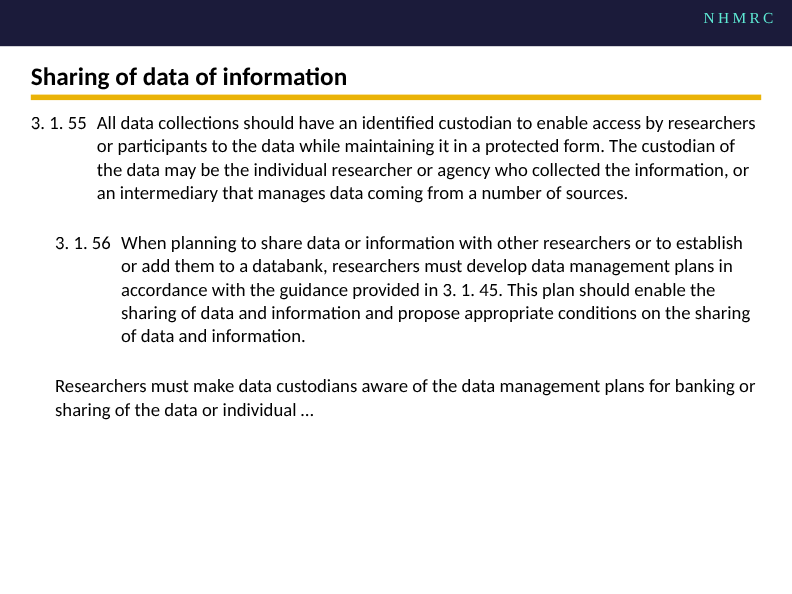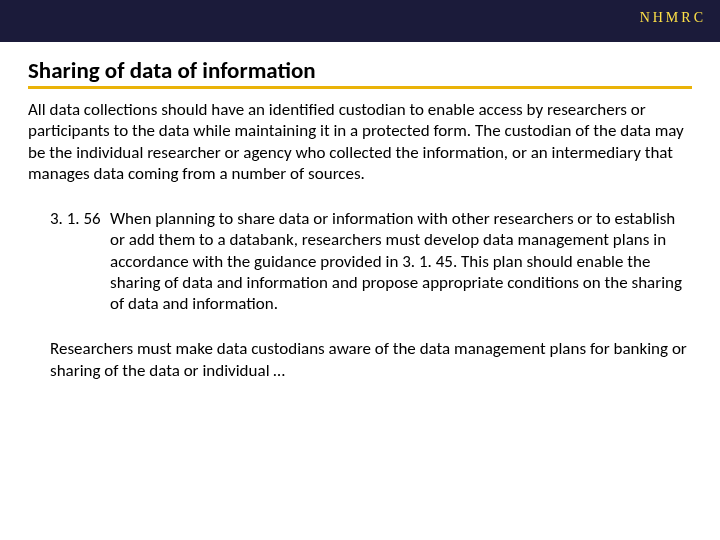--- a/index.html
+++ b/index.html
@@ -15,35 +15,35 @@
   .header-bar {
     width: 100%;
     height: 42px;
     background: #1b1b3a;
     position: relative;
   }
   .brand {
     position: absolute;
     right: 14px;
     top: 10px;
-    color: #fde047;
+    color: #5eead4;
     font-family: Georgia, "Times New Roman", serif;
     font-size: 14px;
     letter-spacing: 3px;
     text-align: center;
   }
   .content {
     padding: 14px 28px 0 28px;
   }
   .title {
     font-size: 23px;
     font-weight: 700;
     margin: 0 0 2px 0;
     padding-bottom: 2px;
-    border-bottom: 3px solid #eab308;
+    border-bottom: 5px solid #eab308;
   }
   .clause {
     display: flex;
     font-size: 17px;
     line-height: 1.25;
     margin-top: 10px;
   }
   .clause + .clause {
     margin-top: 24px;
     margin-left: 22px;
@@ -59,20 +59,21 @@
 <body>
 
 <div class="header-bar">
   <div class="brand">NHMRC</div>
 </div>
 
 <div class="content">
   <h1 class="title">Sharing of data of information</h1>
 
   <div class="clause">
+    <div class="clause-num">3. 1. 55</div>
     <div class="clause-text">All data collections should have an identified custodian to enable access by researchers or participants to the data while maintaining it in a protected form. The custodian of the data may be the individual researcher or agency who collected the information, or an intermediary that manages data coming from a number of sources.</div>
   </div>
 
   <div class="clause">
     <div class="clause-num">3. 1. 56</div>
     <div class="clause-text">When planning to share data or information with other researchers or to establish or add them to a databank, researchers must develop data management plans in accordance with the guidance provided in 3. 1. 45. This plan should enable the sharing of data and information and propose appropriate conditions on the sharing of data and information.</div>
   </div>
 
   <div class="clause">
     <div class="clause-text">Researchers must make data custodians aware of the data management plans for banking or sharing of the data or individual …</div>

